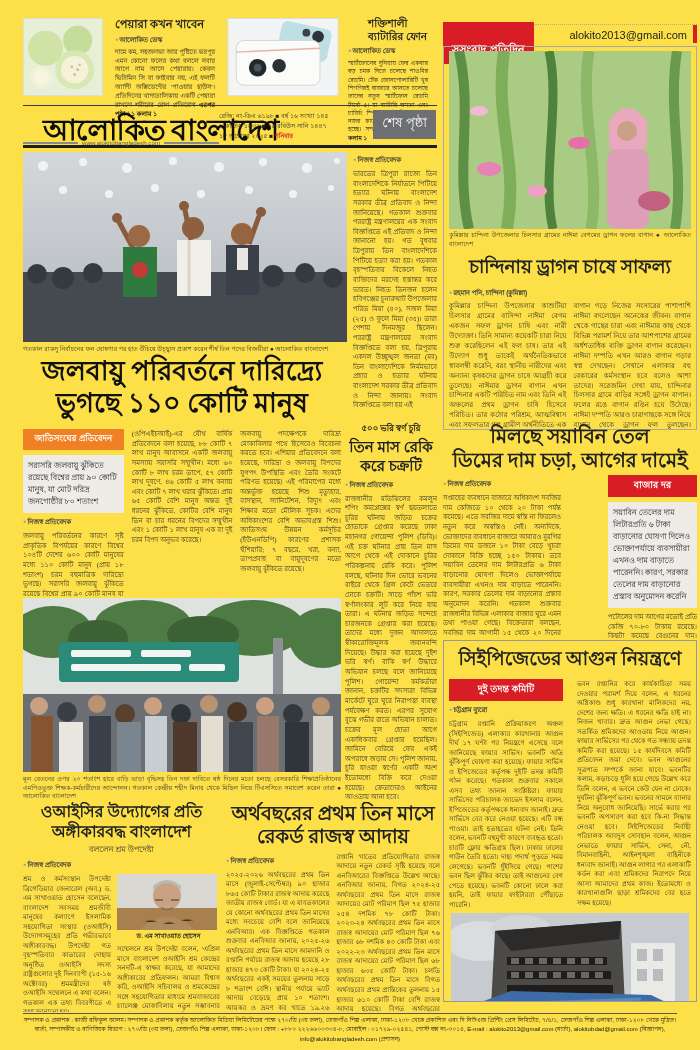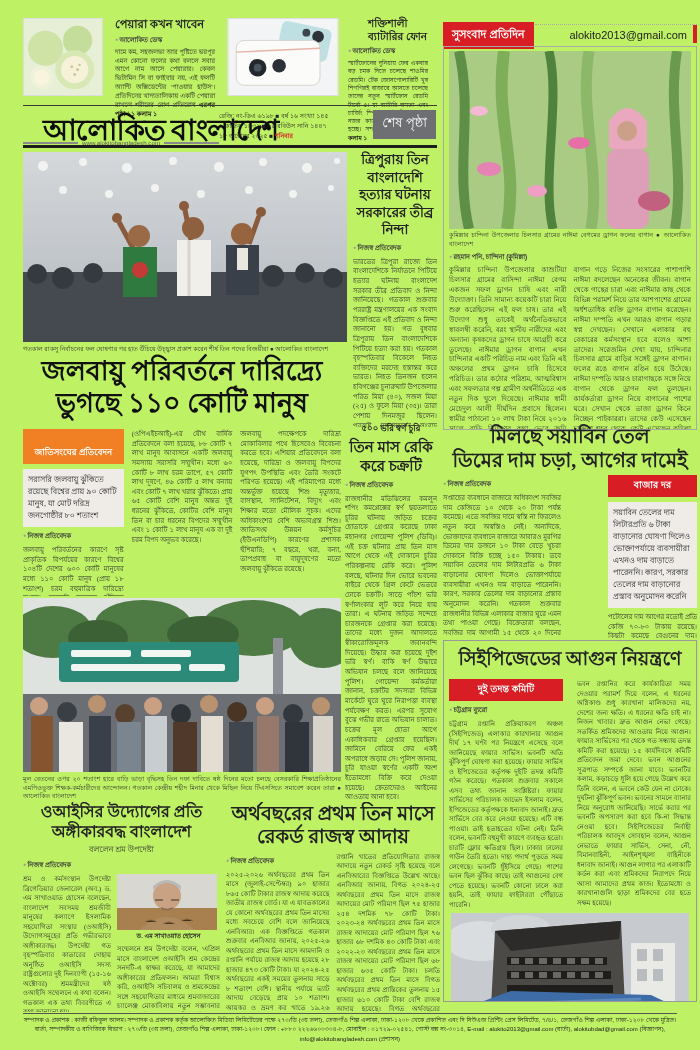--- a/index.html
+++ b/index.html
@@ -1,36 +1,36 @@
 <!DOCTYPE html>
 <html><head>
 <meta charset="utf-8">
 <style>
   * { box-sizing: border-box; margin: 0; padding: 0; }
   body { background:#e9e9e9; font-family:"Liberation Sans", sans-serif; }
-  .page { position:relative; width:700px; height:1050px; margin:0 auto; background:#bef264; overflow:hidden; color:#222; }
+  .page { position:relative; width:700px; height:1050px; margin:0 auto; background:#fde047; overflow:hidden; color:#222; }
 
   .serif { font-family:"Liberation Serif", serif; }
   .body-text { font-size:7px; line-height:1.42; text-align:justify; color:#2e2e2e; font-family:"Liberation Serif", serif; }
   .jump { font-weight:bold; color:#111; }
   .byline { font-size:6.6px; font-weight:bold; color:#3a3a3a; margin:3px 0; }
   .byline::before { content:"● "; color:#999; font-size:5px; vertical-align:1px; }
   .caption { font-size:6.3px; line-height:1.35; color:#333; text-align:justify; font-family:"Liberation Serif", serif; }
   .abs { position:absolute; }
 
   
   .ad { display:flex; gap:12px; }
   .ad-img { flex:none; border:1px solid #ddd; }
   .ad-title { font-size:11.5px; font-weight:bold; line-height:1.2; }
   .ad-body { font-size:6.4px; line-height:1.38; text-align:justify; margin-top:2px; font-family:"Liberation Serif", serif; }
   .ad .byline { margin:2px 0 1px; }
 
   
   .gn-header { left:443px; top:20px; width:254px; height:24px; }
-  .gn-badge { position:absolute; left:0; top:2px; background:#d91d24; color:#fff; font-size:11px; font-weight:bold; padding:4px 9px 4px; }
+  .gn-badge { position:absolute; left:0; top:2px; background:#d91d24; color:#fff; font-size:11px; font-weight:bold; padding:19px 9px 4px; }
   .gn-right { position:absolute; left:92px; right:0; top:4px; border-top:1px dotted #aaa; }
   .gn-email { position:absolute; right:10px; top:9px; font-size:11px; color:#222; }
   .gn-redbar { position:absolute; right:0; top:5px; width:4px; height:18px; background:#d91d24; }
   .gn-box { left:443px; top:46px; width:254px; height:384px; border:1px solid #a8a8a8; padding:4px 5px; overflow:hidden; }
   .gn-title { font-size:18.5px; font-weight:bold; text-align:center; margin:5px 0 2px; }
   .gn-cols { display:flex; gap:7px; }
   .gn-cols > div { flex:1; }
 
   
   .top-rule { left:23px; top:105px; width:414px; border-top:1.6px solid #3a3a3a; }
@@ -47,21 +47,21 @@
   .photo { display:block; }
 
   
   .tripura { left:353px; top:151px; width:84px; height:276px; overflow:hidden; }
   .tripura-title { font-size:13.5px; font-weight:bold; text-align:center; line-height:1.3; }
 
   
   .climate-h { left:23px; top:356px; width:318px; text-align:center; font-weight:bold; font-size:27px; line-height:1.18; color:#111; }
   .climate-cols { left:23px; top:429px; width:318px; height:167px; display:flex; gap:8px; overflow:hidden; }
   .climate-cols > div { flex:1; }
-  .badge-orange { background:#f08023; color:#fff; font-size:8.6px; font-weight:bold; text-align:center; padding:17px 2px 4px; }
+  .badge-orange { background:#f08023; color:#fff; font-size:8.6px; font-weight:bold; text-align:center; padding:3px 2px 4px; }
   .quote-box { background:#efece8; padding:5px 5px; font-size:8px; line-height:1.5; margin-top:5px; color:#222; font-family:"Liberation Serif", serif; }
 
   
   .gold { left:345px; top:422px; width:92px; height:378px; overflow:hidden; }
   .gold-kicker { font-size:8.6px; font-weight:bold; text-align:center; }
   .gold-title { font-size:15px; font-weight:bold; text-align:center; line-height:1.25; margin:2px 0; }
 
   
   .egg { left:443px; top:424px; width:254px; height:214px; overflow:hidden; }
   .egg-title { text-align:center; font-weight:bold; font-size:20px; line-height:1.2; }
@@ -158,20 +158,21 @@
       <ellipse cx="88" cy="140" rx="10" ry="6" fill="#ef9ec4"></ellipse>
       <ellipse cx="30" cy="60" rx="9" ry="5" fill="#f3b9d2"></ellipse>
       <ellipse cx="130" cy="92" rx="11" ry="6" fill="#e76fa8"></ellipse>
       <circle cx="178" cy="78" r="17" fill="#e9b7c6"></circle>
       <path d="M160,70 Q178,44 198,70 L198,96 Q178,108 160,96 Z" fill="#e9a8bd"></path>
       <circle cx="178" cy="80" r="10" fill="#caa089"></circle>
       <rect x="158" y="98" width="42" height="80" rx="10" fill="#dd9fb8"></rect>
       <ellipse cx="205" cy="150" rx="16" ry="10" fill="#c2607f"></ellipse>
     </svg>
     <div class="caption" style="margin-top:2px;">কুমিল্লার চান্দিনা উপজেলার চিলসার গ্রামের নাঈমা বেগমের ড্রাগন ফলের বাগান ● আলোকিত বাংলাদেশ</div>
+    <div class="gn-title serif">চান্দিনায় ড্রাগন চাষে সাফল্য</div>
     <div class="byline">রহমান পনি, চান্দিনা (কুমিল্লা)</div>
     <div class="gn-cols">
       <div class="body-text">কুমিল্লার চান্দিনা উপজেলার কাশুটিয়া চিলসার গ্রামের বাসিন্দা নাঈমা বেগম একজন সফল ড্রাগন চাষি এবং নারী উদ্যোক্তা। তিনি সামান্য কয়েকটি চারা নিয়ে শুরু করেছিলেন এই ফল চাষ। তার এই উদ্যোগ শুধু তাকেই অর্থনৈতিকভাবে স্বাবলম্বী করেনি, বরং স্থানীয় নারীদের এবং অন্যান্য কৃষকদের ড্রাগন চাষে আগ্রহী করে তুলেছে। নাঈমার ড্রাগন বাগান এখন চান্দিনার একটি পরিচিত নাম এবং তিনি এই অঞ্চলের প্রথম ড্রাগন চাষি হিসেবে পরিচিত। তার কঠোর পরিশ্রম, আত্মবিশ্বাস এবং সফলতার গল্প গ্রামীণ অর্থনীতিতে এক নতুন দিক খুলে দিয়েছে। নাঈমার স্বামী মেহেদুল আলী দীর্ঘদিন প্রবাসে ছিলেন। স্বামীর পাঠানো ১০ লাখ টাকা নিয়ে ২০১৬ সালে বাড়ি নির্মাণের কথা ভেবে জমি কিনেছিলেন, গড়েছেন বাড়িও। বর্তমানে স্বামী, সন্তান ও সংসারের নিয়ে সুখে আছেন তিনি। ফলের</div>
       <div class="body-text"><span>বাগান গড়ে নিজের সংসারের পাশাপাশি নাঈমা বদলেছেন অনেকের জীবন। বাগান থেকে গাছের চারা এবং নাঈমার কাছ থেকে বিভিন্ন পরামর্শ নিয়ে তার আশপাশের গ্রামের অর্ধশতাধিক ব্যক্তি ড্রাগন বাগান করেছেন। নাঈমা দম্পতি এখন আরও বাগান গড়ার স্বপ্ন দেখছেন। সেখানে এলাকার বহু বেকারের কর্মসংস্থান হবে বলেও আশা তাদের। সরেজমিন দেখা যায়, চান্দিনার চিলসার গ্রামে বাড়ির সঙ্গেই ড্রাগন বাগান। ফলের রঙে বাগান রঙিন হয়ে উঠেছে। নাঈমা দম্পতি আরও চারাগাছকে সঙ্গে নিয়ে বাগান থেকে ড্রাগন ফল তুলছেন। কার্যকর্তারা ড্রাগন নিয়ে বাগানের পাশের ঘরে। সেখান থেকে তাজা ড্রাগন কিনে নিচ্ছেন পাইকাররা। তাদের কেউ এসেছেন চান্দিনা শহর থেকে, কেউ এসেছেন কুমিল্লা নগরী থেকে। স্থানীয় অনেকে আবার বাগান থেকে খুচরা দরে ড্রাগন কিনে সেখানে বসেই খাওয়া শুরু করেছেন। ফলের রঙে ভালের হার ও চুক বেড়ে গেছে। উদ্যোক্তা</span> </div>
     </div>
   </div>
 
   <div class="abs top-rule"></div>
   <div class="abs masthead">
     <div class="logo serif">আলোকিত বাংলাদেশ</div>
@@ -241,21 +242,20 @@
       <line x1="236" y1="64" x2="226" y2="92" stroke="#8a5a3c" stroke-width="5"></line>
       <circle cx="238" cy="60" r="5" fill="#8a5a3c"></circle>
       <circle cx="219" cy="82" r="11" fill="#96643f"></circle>
       <path d="M203,93 h33 v50 h-33 z" fill="#3a4049"></path>
       <rect x="214" y="96" width="11" height="22" fill="#e8e6df"></rect>
     </g>
   </svg>
   <div class="abs caption" style="left:23px; top:345px; width:324px;">গতকাল রাকসু নির্বাচনের ফল ঘোষণার পর হাত উঁচিয়ে উচ্ছ্বাস প্রকাশ করেন শীর্ষ তিন পদের বিজয়ীরা ● আলোকিত বাংলাদেশ</div>
 
   <div class="abs tripura">
-    <div class="tripura-title serif">ত্রিপুরায় তিন বাংলাদেশি হত্যার ঘটনায় সরকারের তীব্র নিন্দা</div>
     <div class="byline">নিজস্ব প্রতিবেদক</div>
     <div class="body-text" style="font-size:6.8px;">ভারতের ত্রিপুরা রাজ্যে তিন বাংলাদেশিকে নির্যাতনে পিটিয়ে হত্যার ঘটনায় বাংলাদেশ সরকার তীব্র প্রতিবাদ ও নিন্দা জানিয়েছে। গতকাল শুক্রবার পররাষ্ট্র মন্ত্রণালয়ের এক সংবাদ বিজ্ঞপ্তিতে এই প্রতিবাদ ও নিন্দা জানানো হয়। গত বুধবার ত্রিপুরায় তিন বাংলাদেশিকে পিটিয়ে হত্যা করা হয়। গতকাল বৃহস্পতিবার বিকেলে নিহত ব্যক্তিদের মরদেহ হস্তান্তর করে ভারত। নিহত তিনজন হলেন হবিগঞ্জের চুনারুঘাট উপজেলার পরিত মিয়া (৪০), সজল মিয়া (২৫) ও ফুলে মিয়া (৩৫)। তারা পেশায় দিনমজুর ছিলেন। পররাষ্ট্র মন্ত্রণালয়ের সংবাদ বিজ্ঞপ্তিতে বলা হয়, ত্রিপুরায় একদল উচ্ছৃঙ্খল জনতা (মব) তিন বাংলাদেশিকে নির্মমভাবে প্রহার ও হত্যার ঘটনায় বাংলাদেশ সরকার তীব্র প্রতিবাদ ও নিন্দা জানায়। সংবাদ বিজ্ঞপ্তিতে বলা হয় এই</div>
   </div>
 
   <div class="abs climate-h serif">
     <div>জলবায়ু পরিবর্তনে দারিদ্র্যে</div>
     <div>ভুগছে ১১০ কোটি মানুষ</div>
   </div>
 
   <div class="abs climate-cols">

